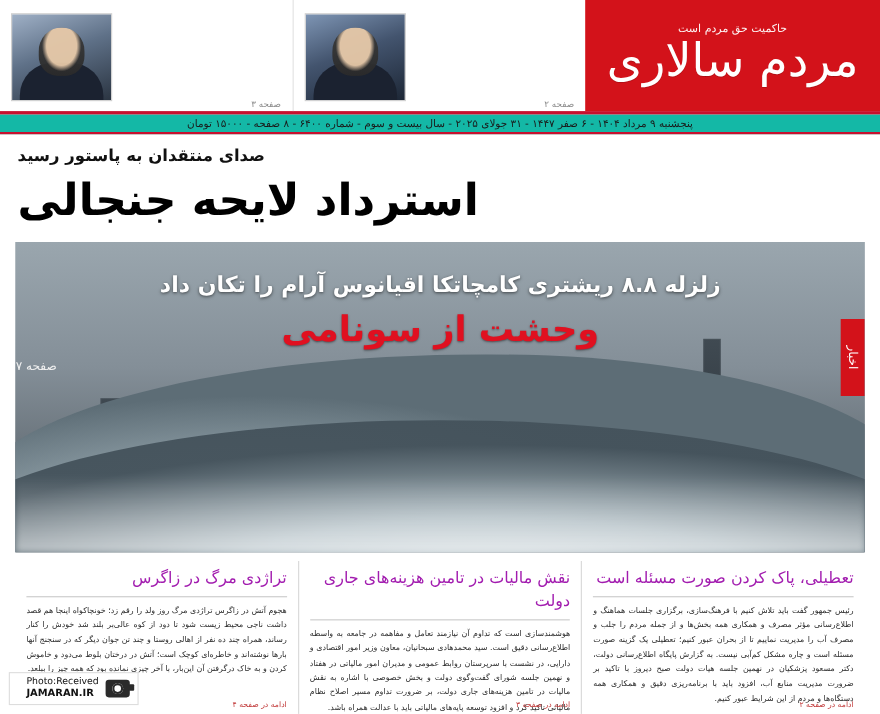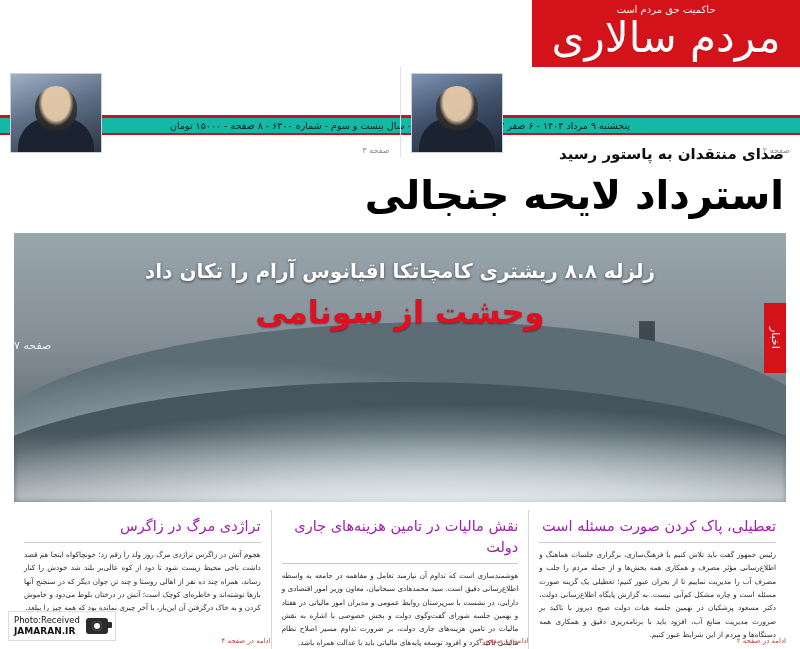--- a/index.html
+++ b/index.html
@@ -14,21 +14,21 @@
     width: 800px; height: 649px;
     background: #fff;
     display: flex; flex-direction: column;
   }
 
   
   .masthead {
     position: relative;
     height: 118px;
     display: flex;
-    flex-direction: column;
+    flex-direction: row;
     align-items: stretch;
     border-bottom: 3px solid #c8102e;
   }
   .logo-box {
     width: 268px;
     background: #d3121a;
     color: #fff;
     position: relative;
     display: flex;
     flex-direction: column;
@@ -126,21 +126,21 @@
     justify-content: center;
     font-size: 9.5px;
     color: #1a1a1a;
     direction: rtl;
     letter-spacing: .2px;
   }
 
   
   .lead {
     padding: 10px 16px 6px 16px;
-    text-align: right;
+    text-align: left;
     direction: rtl;
   }
   .kicker {
     font-size: 15px;
     font-weight: bold;
     color: #111;
     margin-bottom: 10px;
   }
   .headline {
     font-size: 40px;
@@ -278,32 +278,32 @@
     height: 1px; background: #c9c9c9; margin: 4px 0 5px 0;
   }
   .col-body {
     font-size: 7.2px;
     line-height: 1.85;
     color: #2a2a2a;
     text-align: justify;
   }
   .col-page {
     position: absolute;
-    bottom: 4px; right: 0;
+    bottom: 4px; right: 10px;
     font-size: 7px; color: #c23b3b;
   }
 
   
   .watermark {
     position: absolute;
     left: 8px; bottom: 8px;
     display: flex; align-items: center; gap: 6px;
     background: rgba(255,255,255,.92);
     border: 1px solid #ddd;
-    padding: 3px 7px 3px 5px;
+    padding: 3px 7px 3px 15px;
     z-index: 20;
   }
   .wm-cam {
     width: 22px; height: 16px;
     background: #2b2b2b;
     border-radius: 3px;
     position: relative;
   }
   .wm-cam::before {
     content:""; position: absolute; left: 6px; top: 3px;

